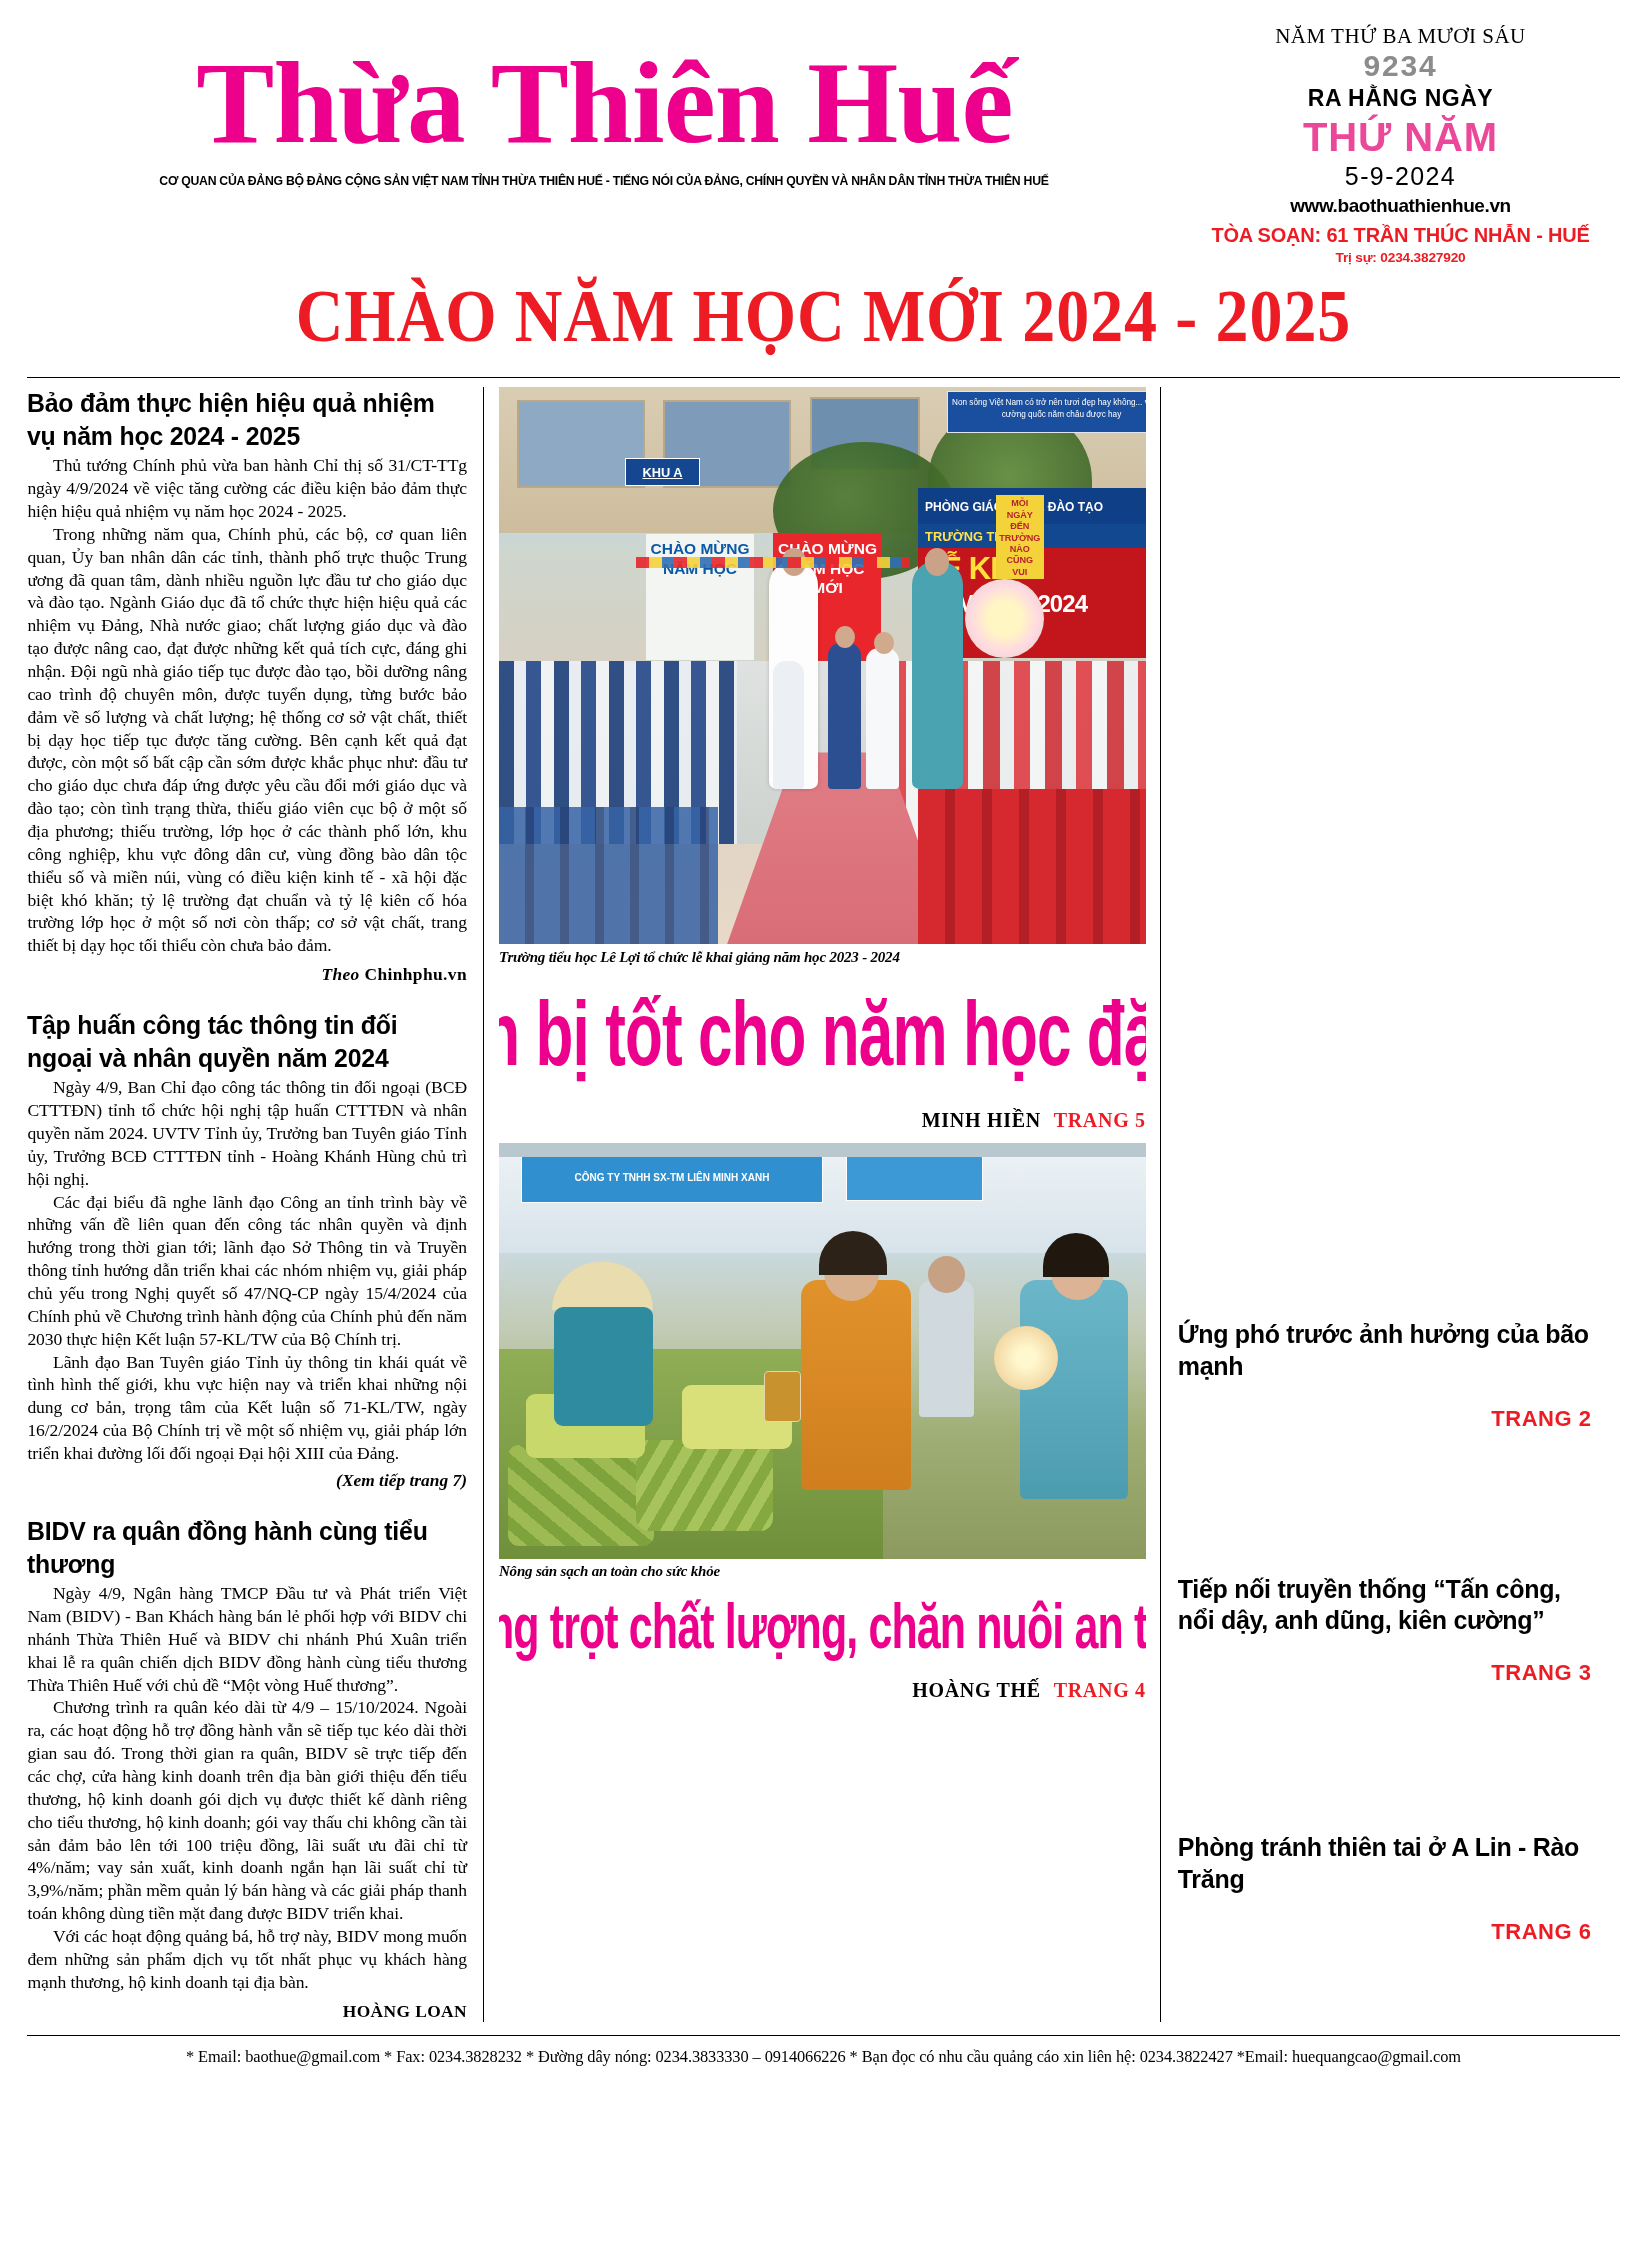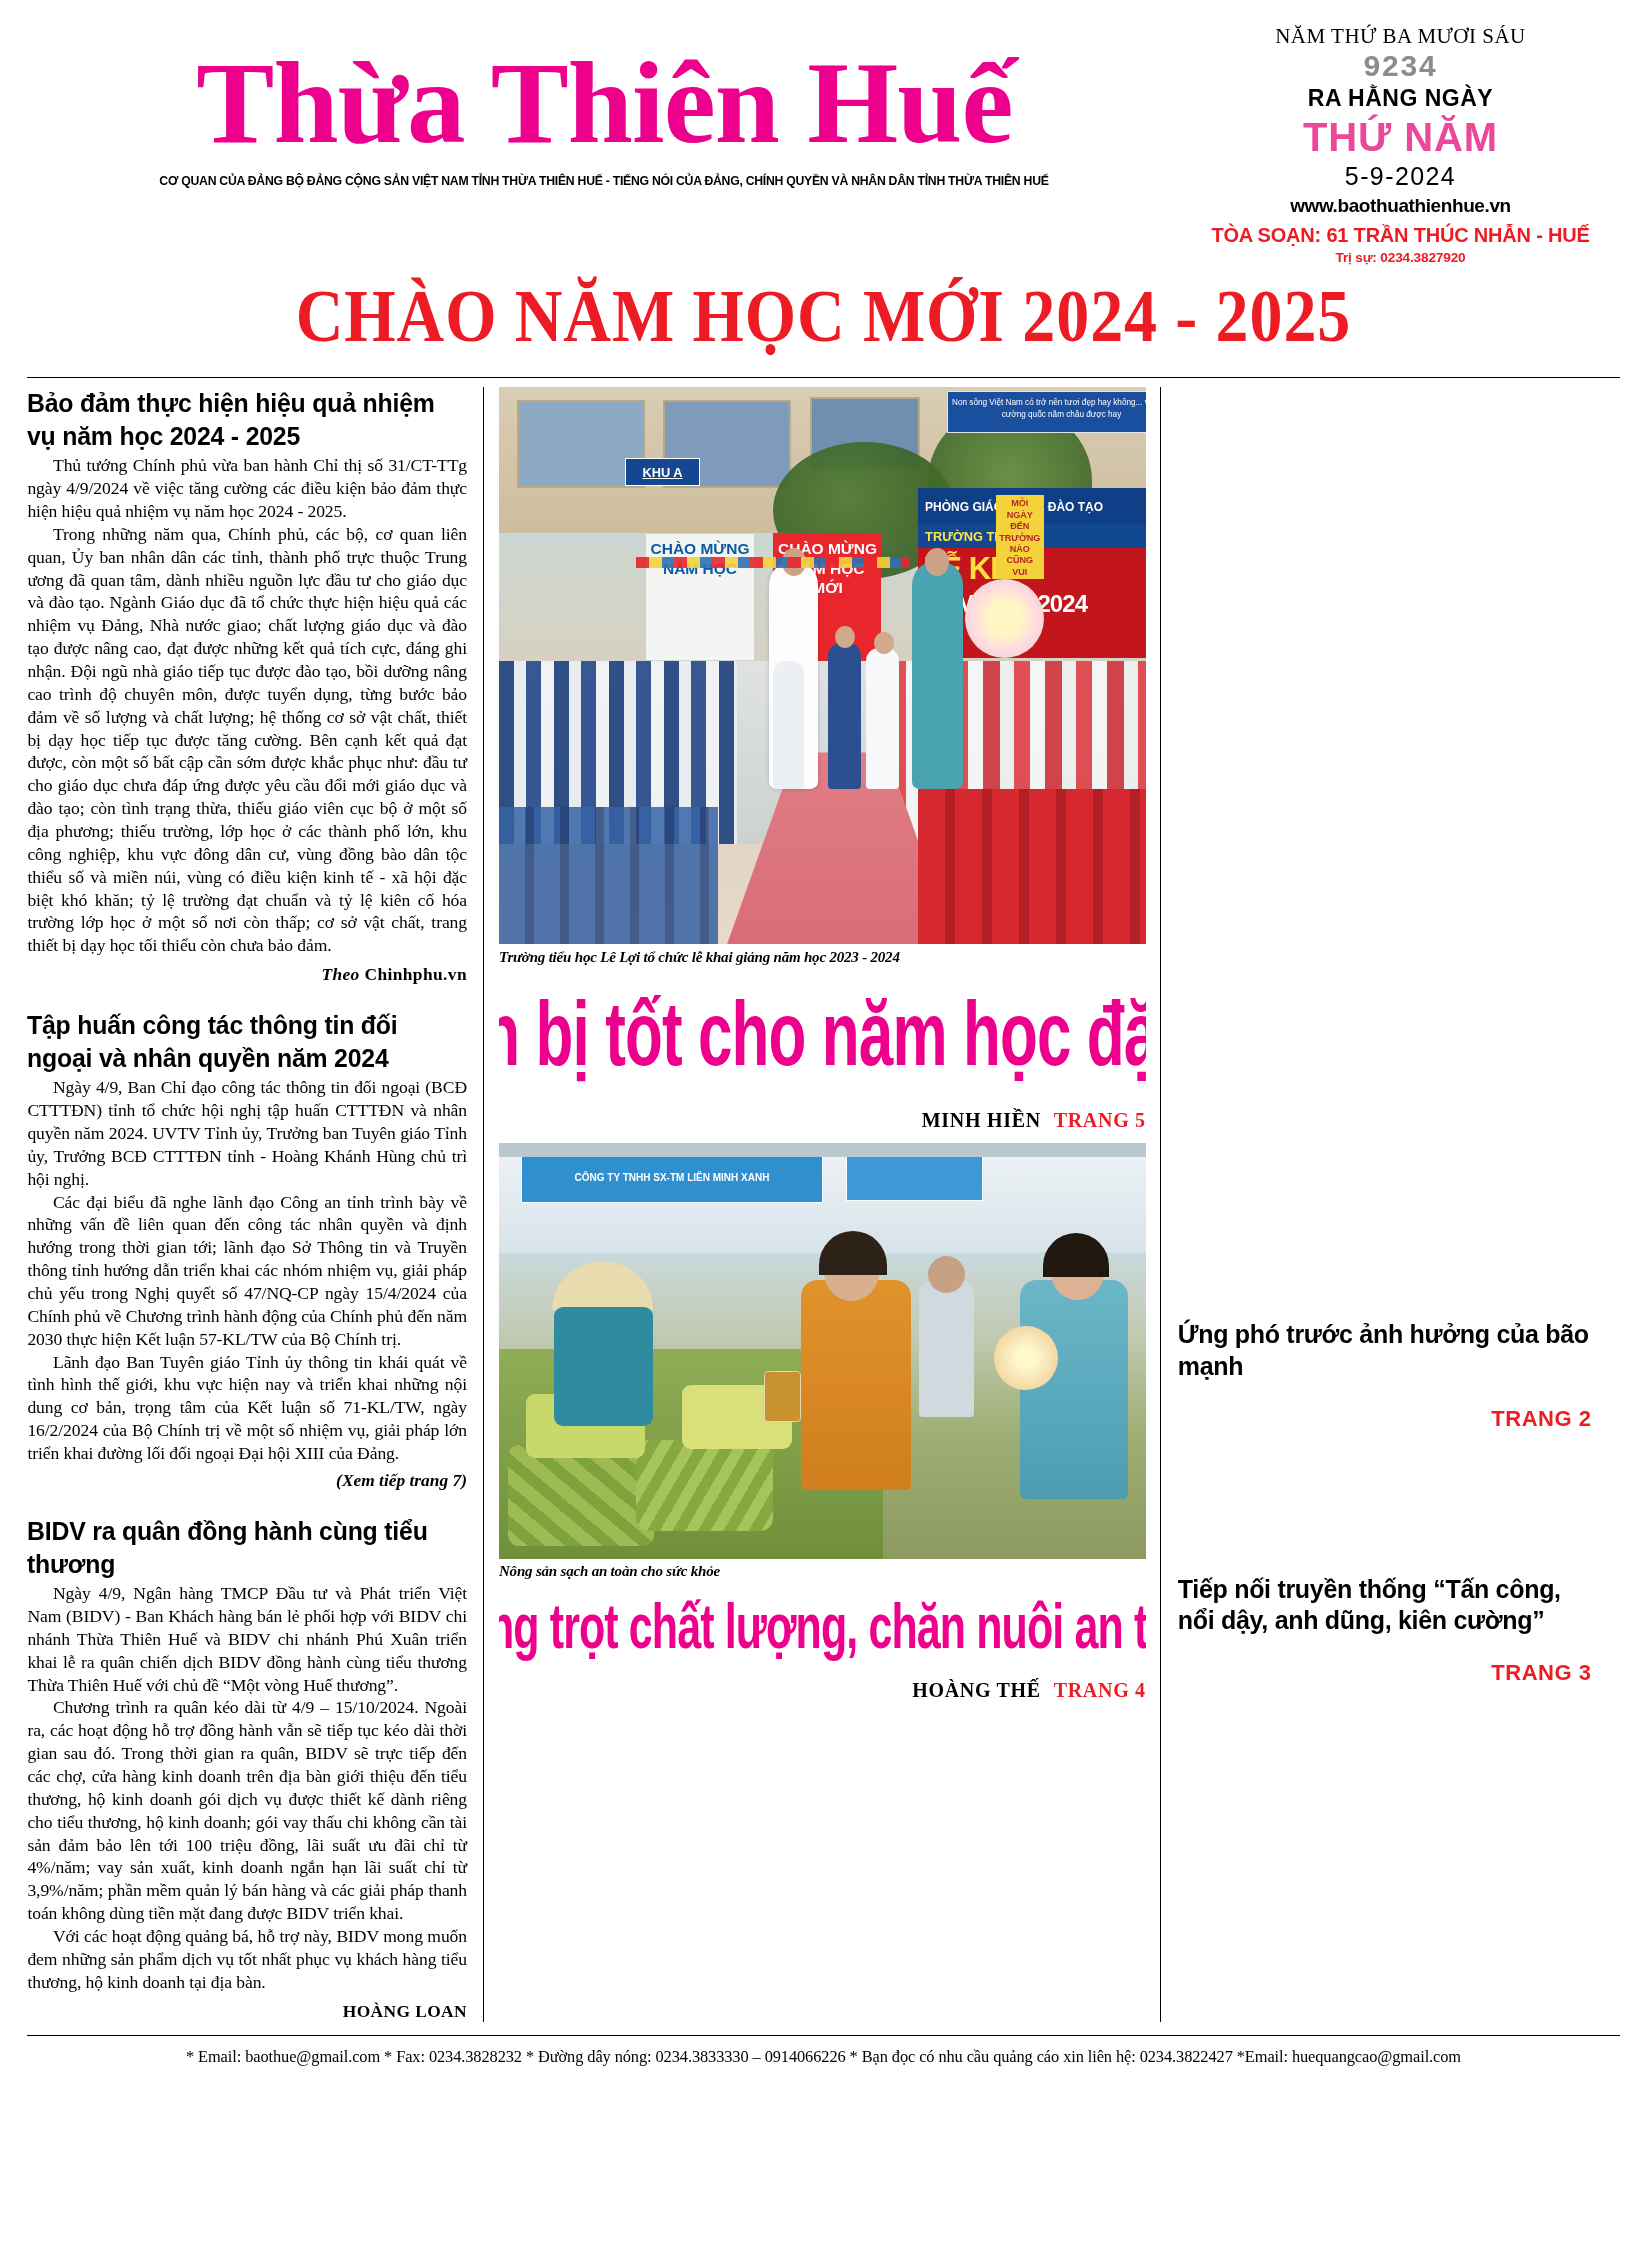--- a/index.html
+++ b/index.html
@@ -255,21 +255,21 @@
         <div class="contd">(Xem tiếp trang 7)</div>
       </div>
 
       <div class="gap"></div>
 
       <div>
         <div class="art-head">BIDV ra quân đồng hành cùng tiểu thương</div>
         <div class="art-body">
           <p>Ngày 4/9, Ngân hàng TMCP Đầu tư và Phát triển Việt Nam (BIDV) - Ban Khách hàng bán lẻ phối hợp với BIDV chi nhánh Thừa Thiên Huế và BIDV chi nhánh Phú Xuân triển khai lễ ra quân chiến dịch BIDV đồng hành cùng tiểu thương Thừa Thiên Huế với chủ đề “Một vòng Huế thương”.</p>
           <p>Chương trình ra quân kéo dài từ 4/9 – 15/10/2024. Ngoài ra, các hoạt động hỗ trợ đồng hành vẫn sẽ tiếp tục kéo dài thời gian sau đó. Trong thời gian ra quân, BIDV sẽ trực tiếp đến các chợ, cửa hàng kinh doanh trên địa bàn giới thiệu đến tiểu thương, hộ kinh doanh gói dịch vụ được thiết kế dành riêng cho tiểu thương, hộ kinh doanh; gói vay thấu chi không cần tài sản đảm bảo lên tới 100 triệu đồng, lãi suất ưu đãi chỉ từ 4%/năm; vay sản xuất, kinh doanh ngắn hạn lãi suất chỉ từ 3,9%/năm; phần mềm quản lý bán hàng và các giải pháp thanh toán không dùng tiền mặt đang được BIDV triển khai.</p>
-          <p>Với các hoạt động quảng bá, hỗ trợ này, BIDV mong muốn đem những sản phẩm dịch vụ tốt nhất phục vụ khách hàng tiểu thương, hộ kinh doanh tại địa bàn.</p>
+          <p>Với các hoạt động quảng bá, hỗ trợ này, BIDV mong muốn đem những sản phẩm dịch vụ tốt nhất phục vụ khách hàng mạnh thương, hộ kinh doanh tại địa bàn.</p>
         </div>
         <div class="byline">HOÀNG LOAN</div>
       </div>
 
     </div>
 
     <div class="col-mid">
 
       <div class="photo ph1" style="position:relative;">
 
@@ -386,20 +386,24 @@
 
       <div style="height:142px;"></div>
 
       <div>
         <div class="teaser-head">Tiếp nối truyền thống “Tấn công, nổi dậy, anh dũng, kiên cường”</div>
         <div class="teaser-trang">TRANG 3</div>
       </div>
 
       <div style="height:146px;"></div>
 
+      <div>
+        <div class="teaser-head">Phòng tránh thiên tai ở A Lin - Rào Trăng</div>
+        <div class="teaser-trang">TRANG 6</div>
+      </div>
     </div>
 
   </div>
 
   <div class="footer-rule"></div>
   <div class="footer">* Email: baothue@gmail.com * Fax: 0234.3828232 * Đường dây nóng: 0234.3833330 – 0914066226 * Bạn đọc có nhu cầu quảng cáo xin liên hệ: 0234.3822427 *Email: huequangcao@gmail.com</div>
 
 </div>
 
 

